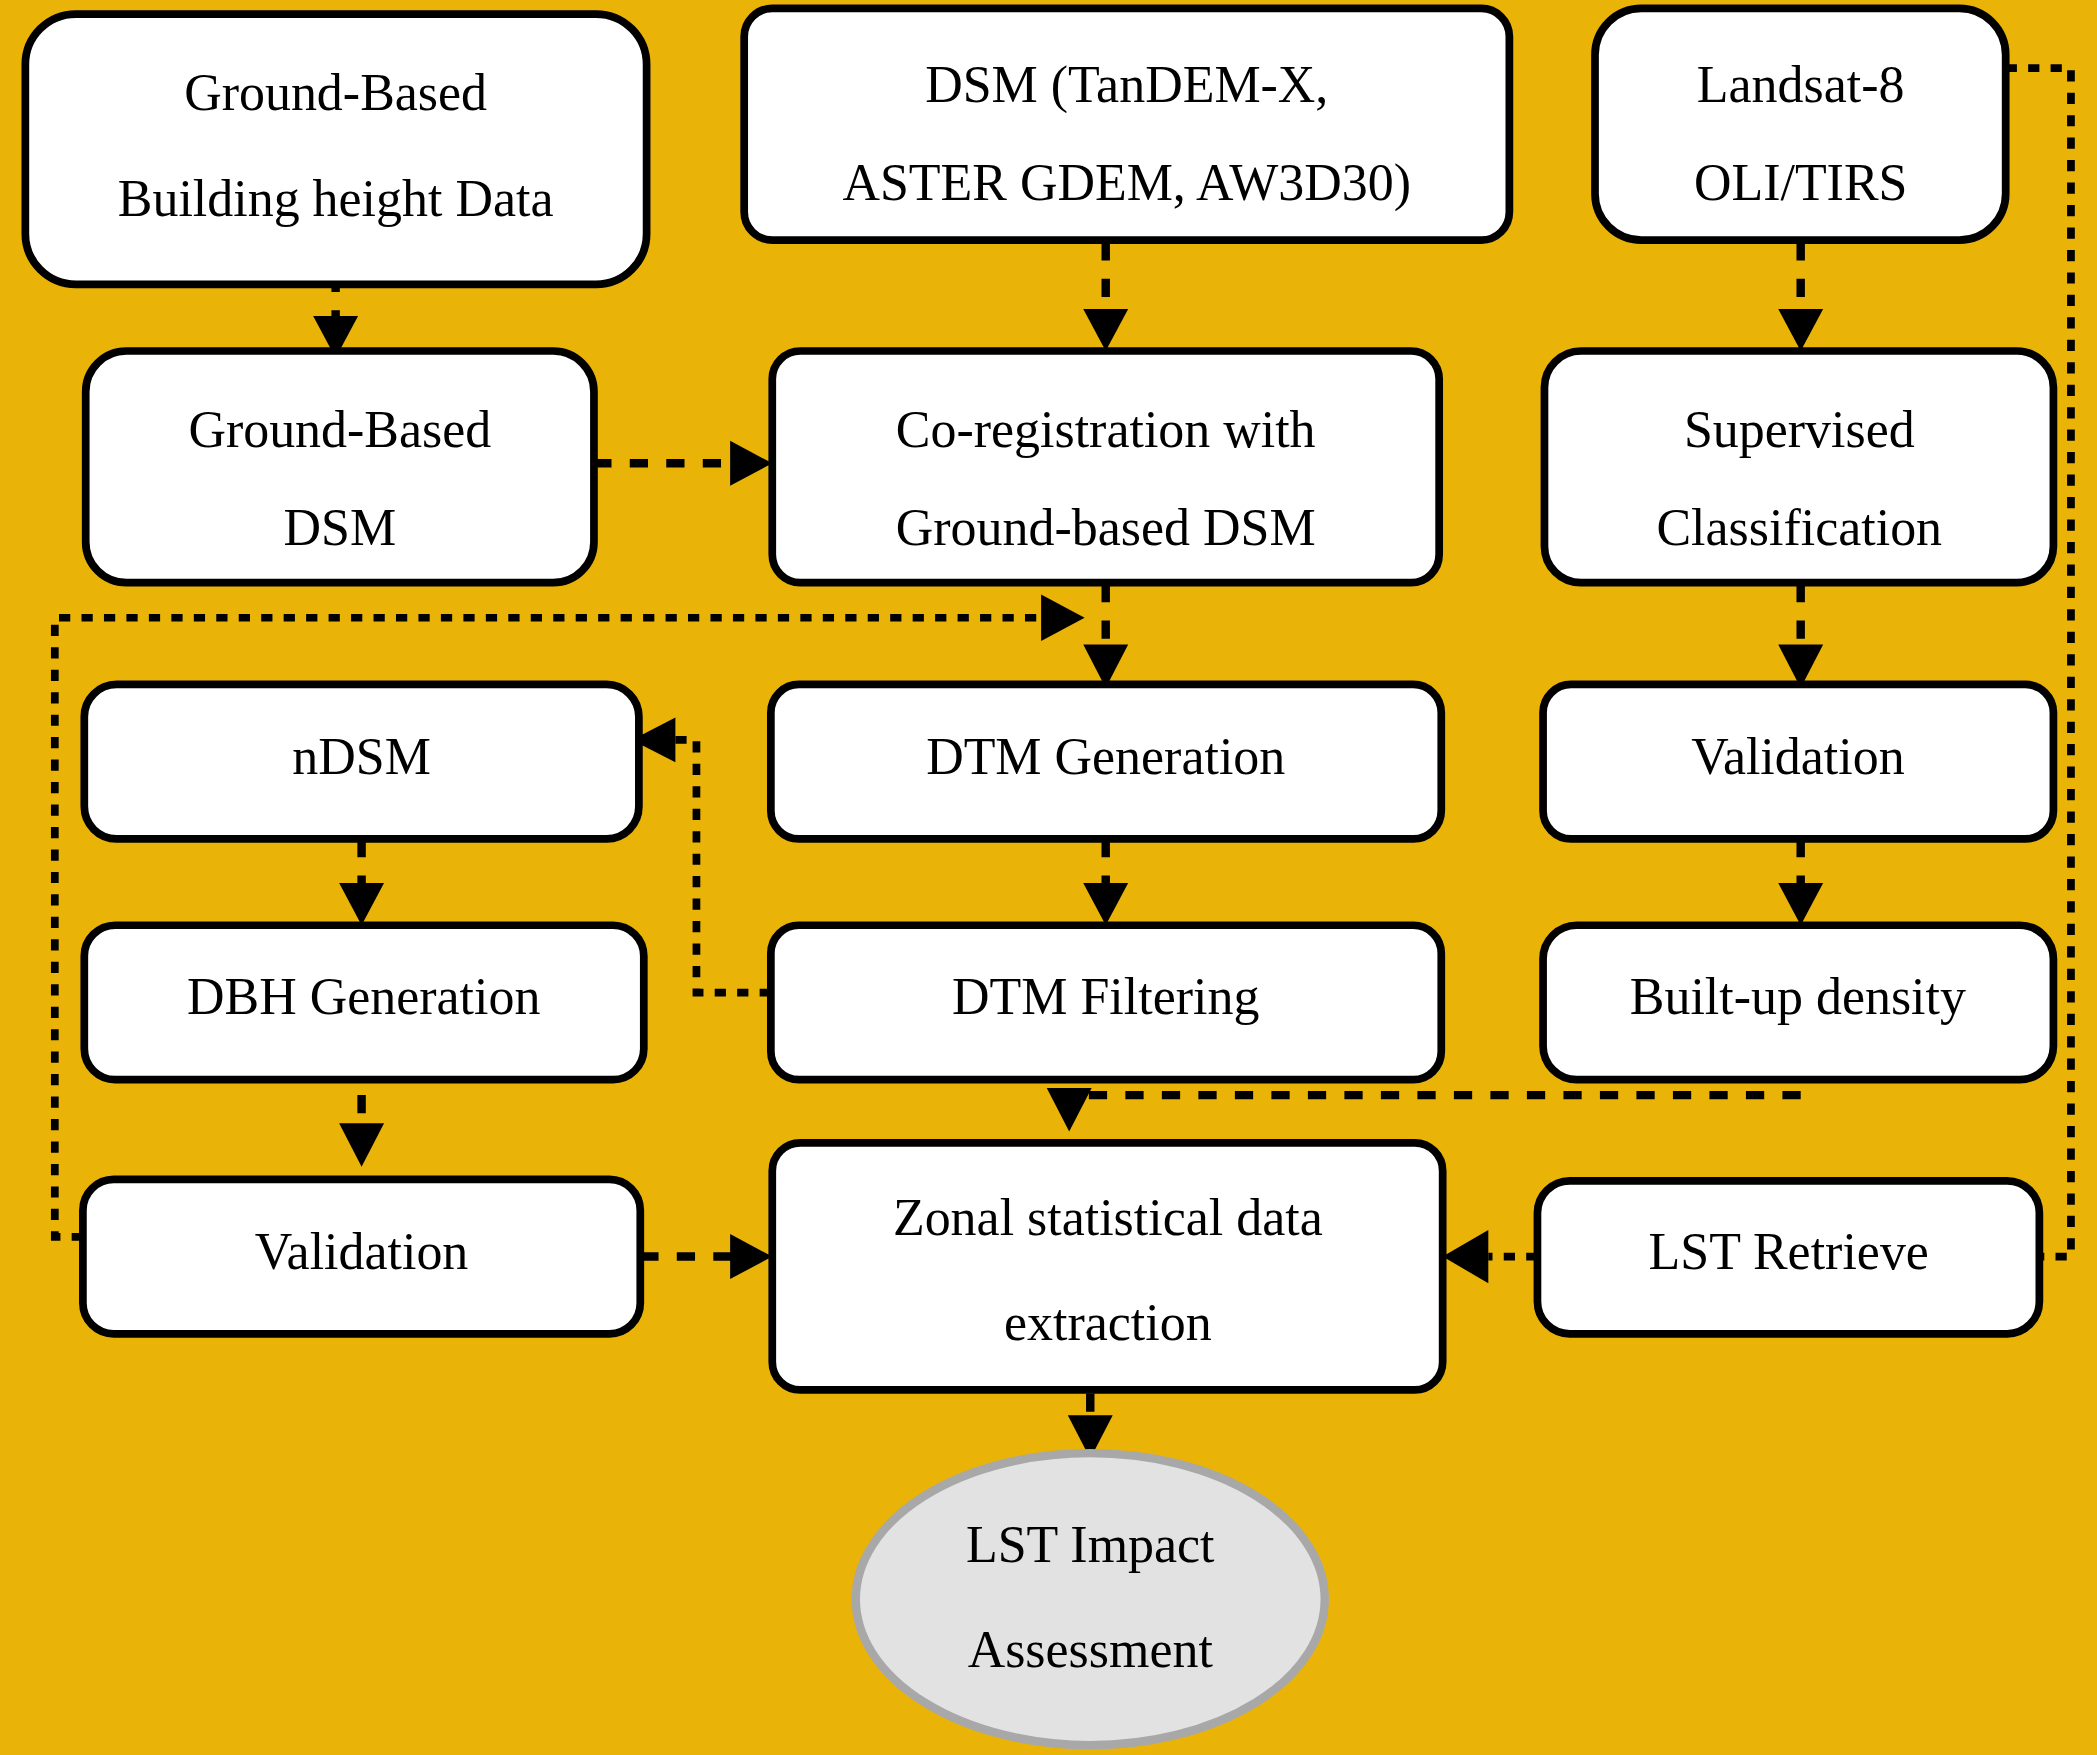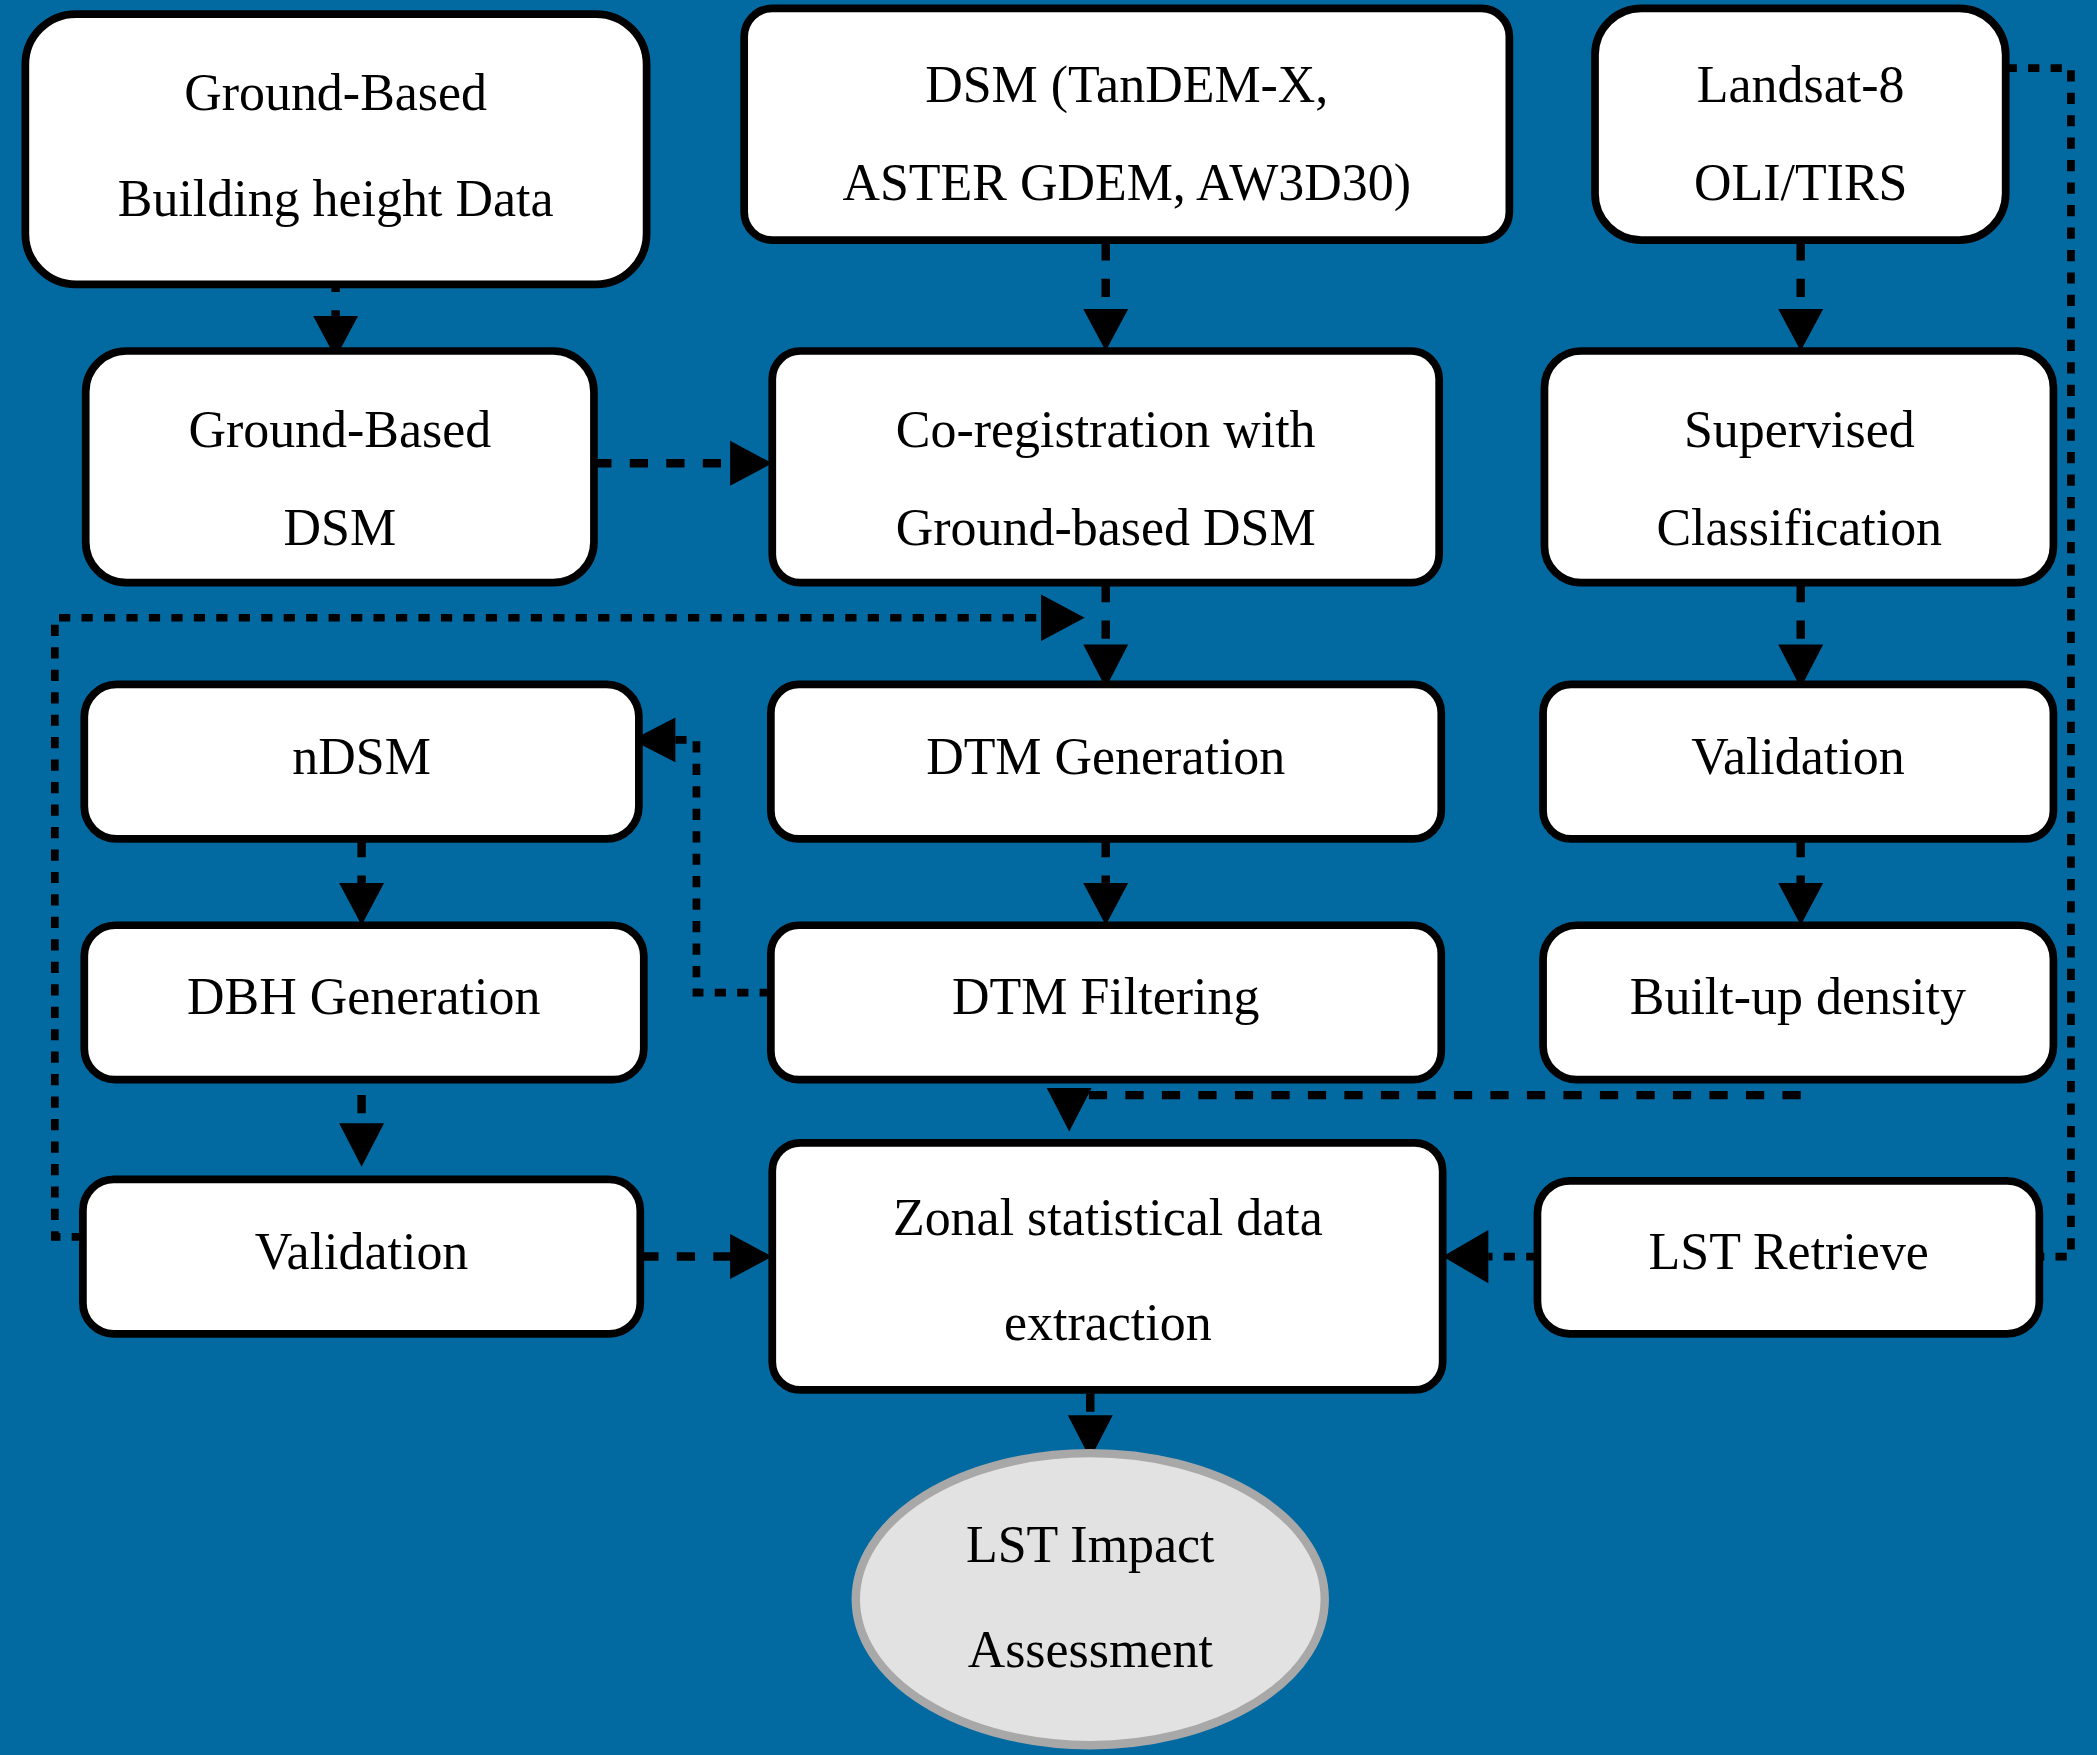--- a/index.html
+++ b/index.html
@@ -4,21 +4,21 @@
 <style>
   html, body {
     margin: 0;
     padding: 0;
     background: #ffffff;
   }
   #diagram-root {
     position: relative;
     width: 2097px;
     height: 1755px;
-    background: #0369a1;
+    background: #eab308;
     font-family: "Liberation Serif", "DejaVu Serif", serif;
     overflow: hidden;
   }
   svg.flow-canvas {
     position: absolute;
     top: 0;
     left: 0;
     width: 2097px;
     height: 1755px;
   }

